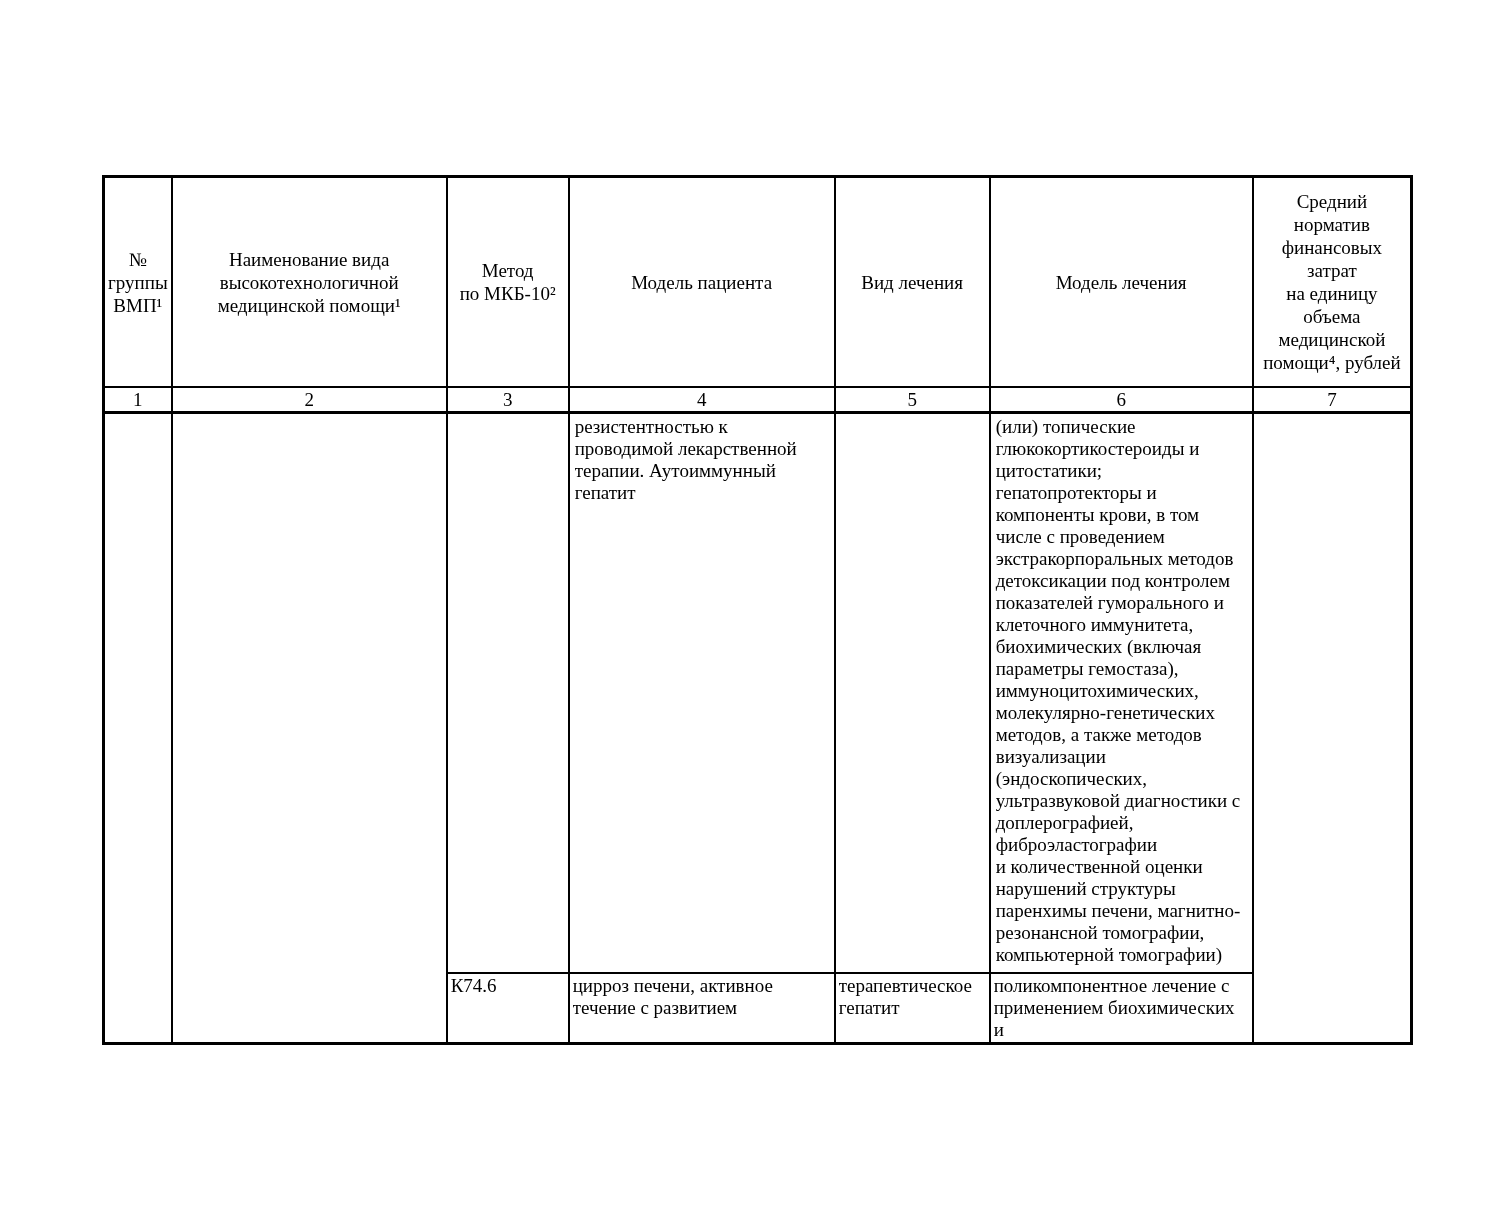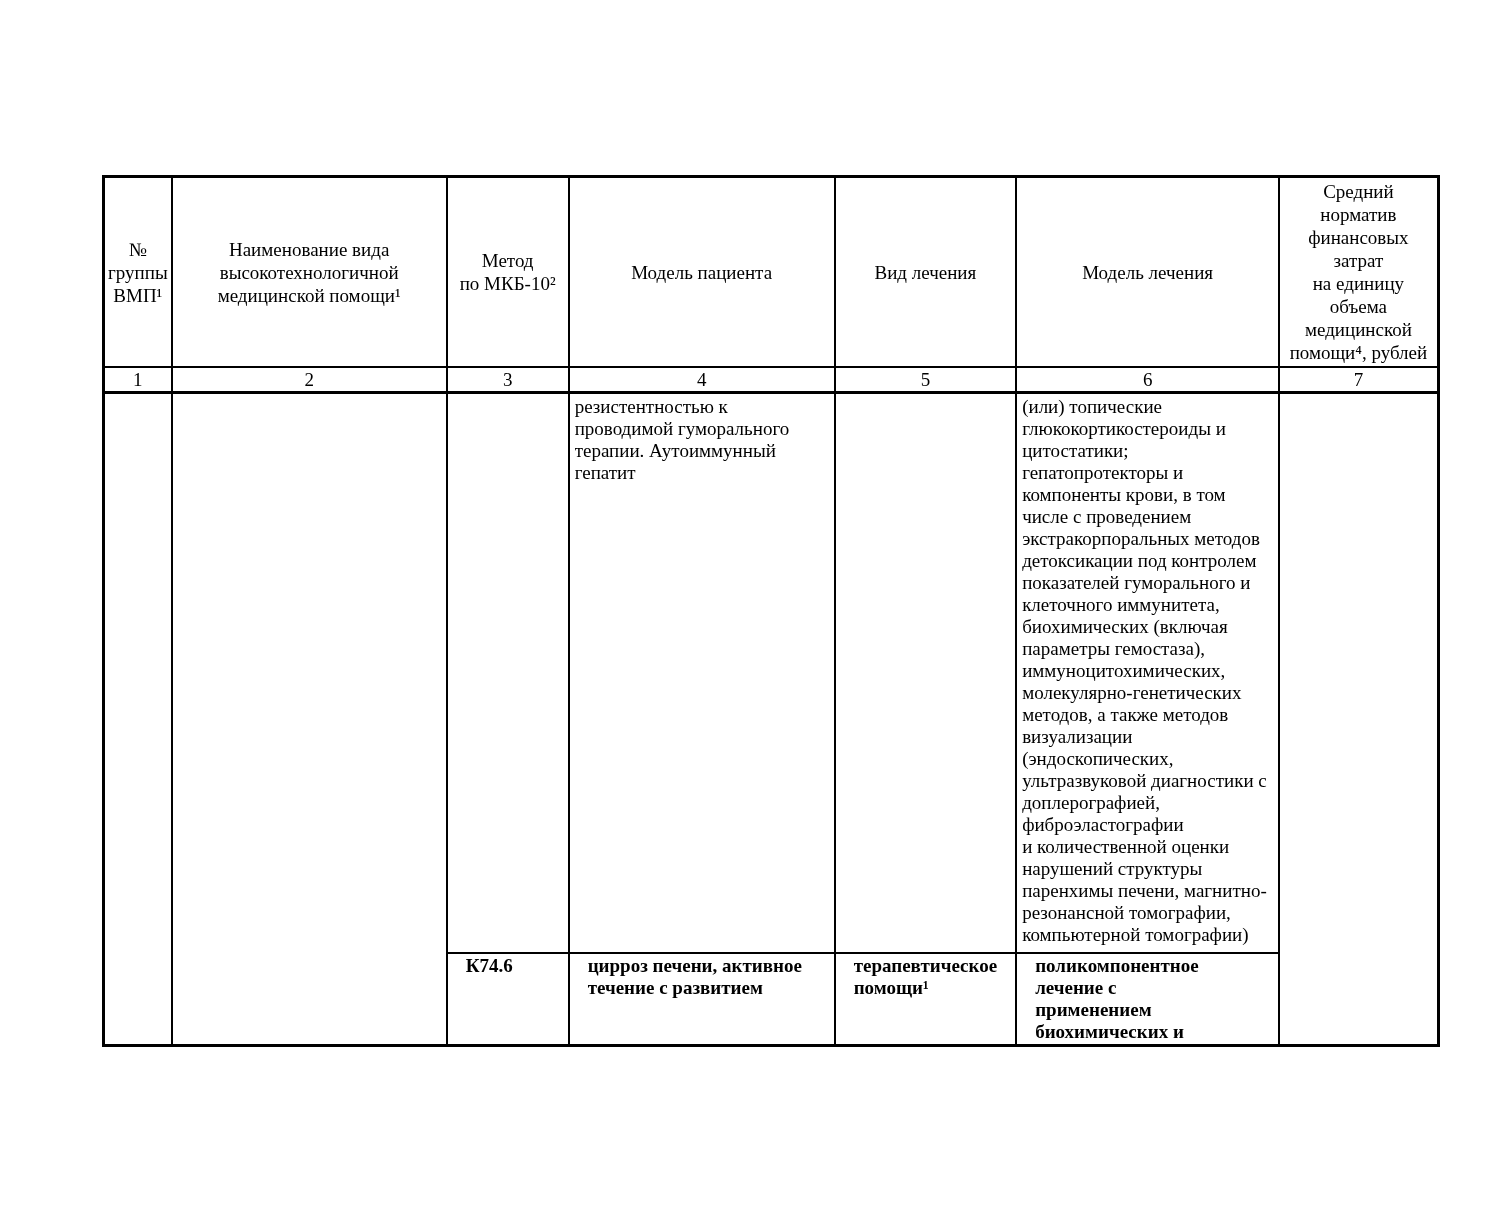--- a/index.html
+++ b/index.html
@@ -36,21 +36,21 @@
     white-space: pre-line;
     overflow: hidden;
     font-size: 19px;
   }
   
   tr.hdr th {
     height: 113px;
     vertical-align: middle;
     text-align: center;
     line-height: 23px;
-    padding: 2px 3px;
+    padding: 12px 3px;
   }
   
   tr.nums td {
     height: 23px;
     vertical-align: middle;
     text-align: center;
     line-height: 20px;
     border-bottom: 3px solid #000;
   }
   
@@ -58,23 +58,22 @@
     height: 554px;
     vertical-align: top;
     line-height: 22px;
     padding: 2px 5px;
     text-align: left;
   }
   tr.bodyB td {
     height: 45px;
     vertical-align: top;
     line-height: 22px;
-    padding: 1px 18px;
+    padding: 1px 3px;
     text-align: left;
-    font-weight: bold;
   }
   td.center { text-align: center; }
 </style>
 </head>
 <body>
 
 <div class="page">
   <table class="vmp">
     <colgroup>
       <col style="width:66px">
@@ -114,21 +113,21 @@
       <td>5</td>
       <td>6</td>
       <td>7</td>
     </tr>
 
     <tr class="bodyA">
       <td rowspan="2"></td>
       <td rowspan="2"></td>
       <td class="center"></td>
       <td>резистентностью к
-проводимой гуморального
+проводимой лекарственной
 терапии. Аутоиммунный
 гепатит</td>
       <td class="center"></td>
       <td>(или) топические
 глюкокортикостероиды и
 цитостатики;
 гепатопротекторы и
 компоненты крови, в том
 числе с проведением
 экстракорпоральных методов
@@ -151,19 +150,19 @@
 резонансной томографии,
 компьютерной томографии)</td>
       <td rowspan="2"></td>
     </tr>
 
     <tr class="bodyB">
       <td class="center">К74.6</td>
       <td>цирроз печени, активное
 течение с развитием</td>
       <td class="center">терапевтическое
-помощи¹</td>
+гепатит</td>
       <td>поликомпонентное лечение с
 применением биохимических и</td>
     </tr>
   </tbody>
     </table>
 </div>
 
 </body></html>

